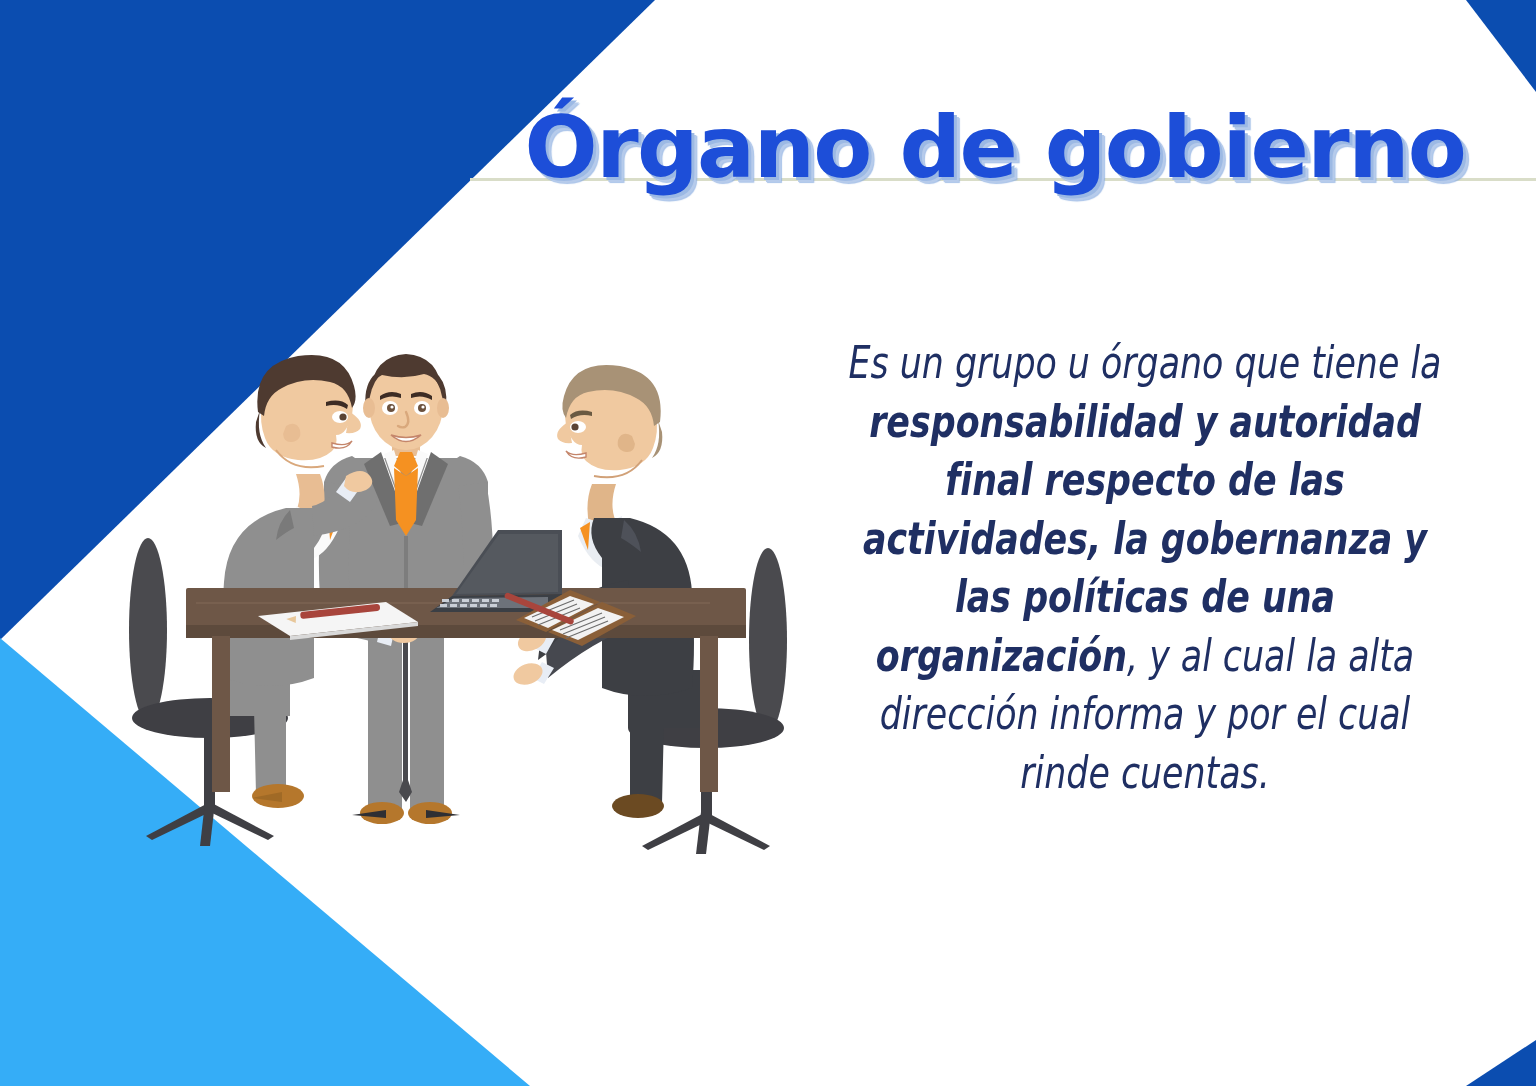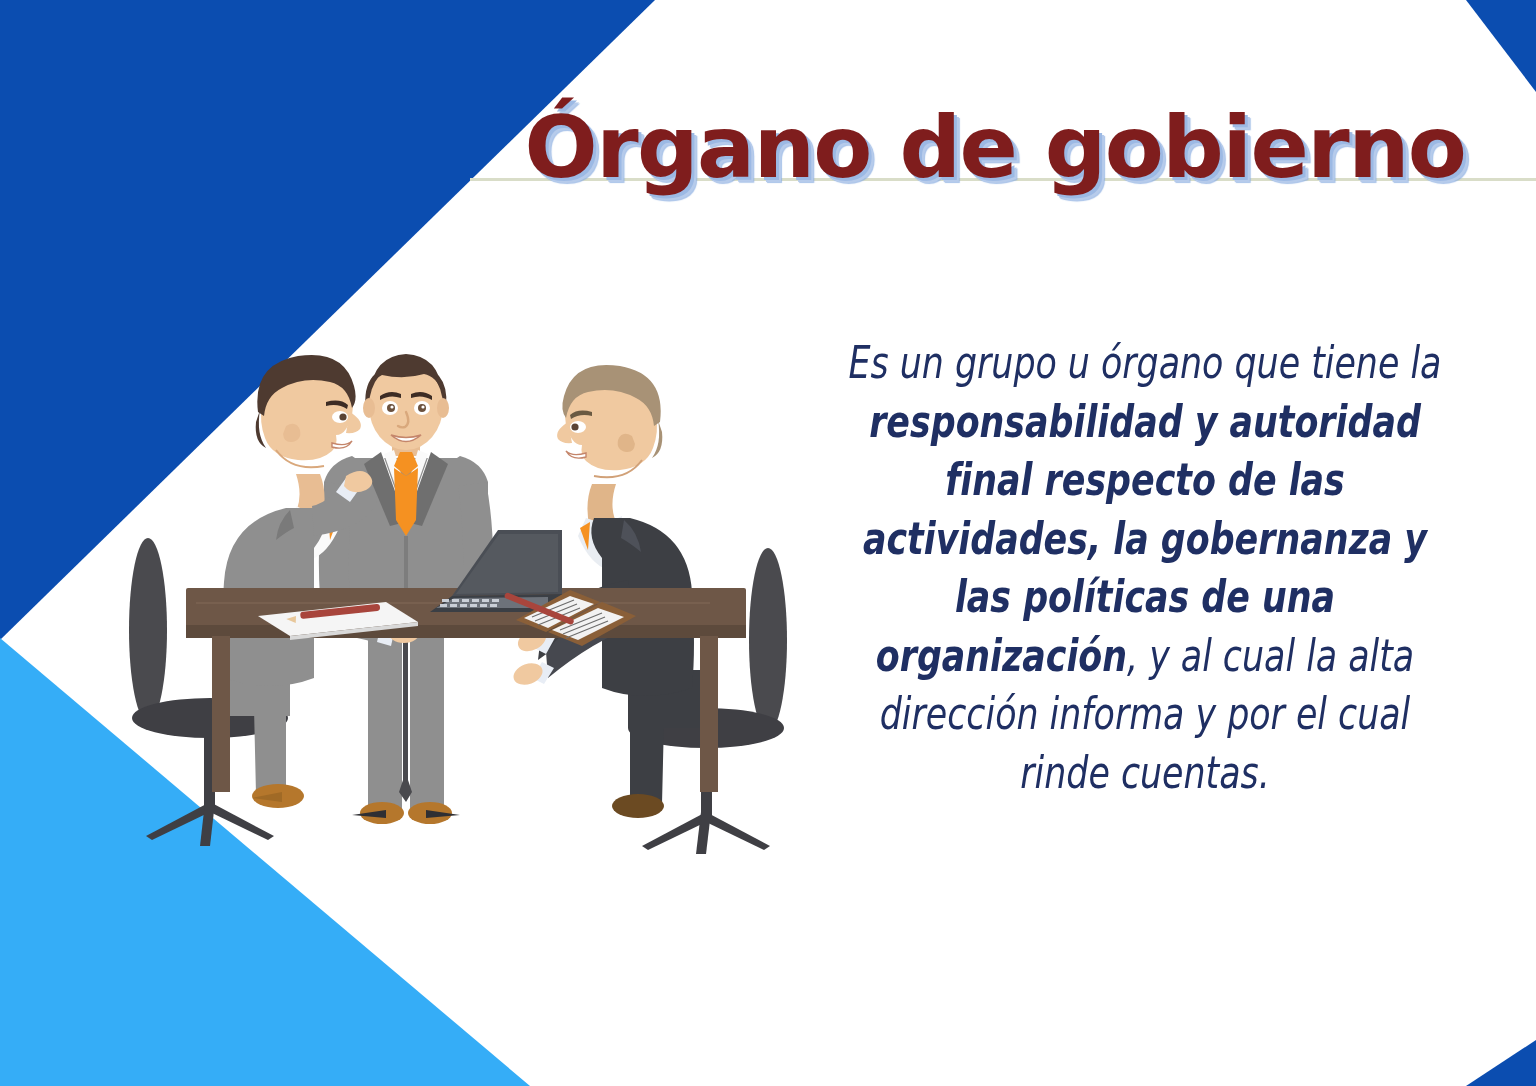--- a/index.html
+++ b/index.html
@@ -60,21 +60,21 @@
     position: absolute;
     left: 470px;
     top: 104px;
     width: 1050px;
     text-align: center;
     font-family: "DejaVu Sans", sans-serif;
     font-weight: bold;
     font-size: 86px;
     line-height: 1.0;
     letter-spacing: -1.5px;
-    color: #7f1d1d;
+    color: #1d4ed8;
     text-shadow:
        3px  3px 0 #9cb9e4,
        5px  5px 0 #b6cbeb,
        6px  6px 1px rgba(140,175,225,0.75);
     white-space: nowrap;
   }
 
   
   .body-text {
     position: absolute;

